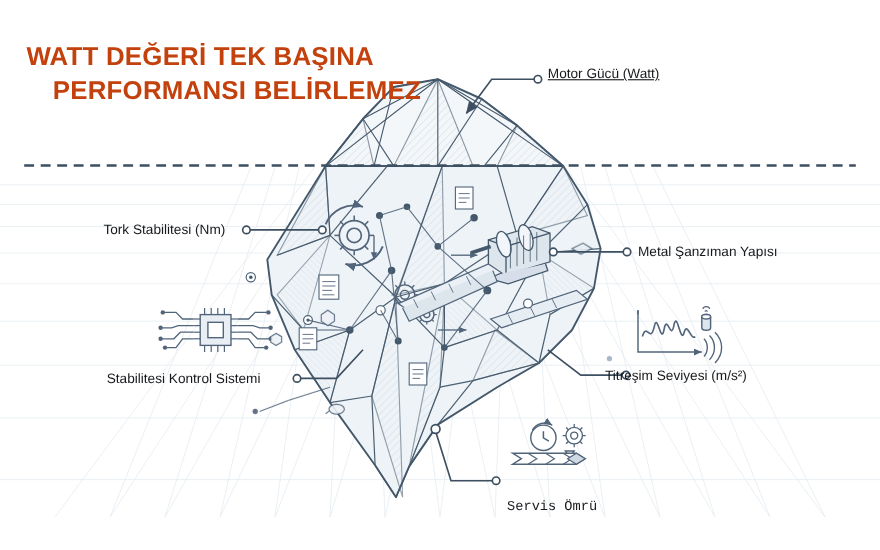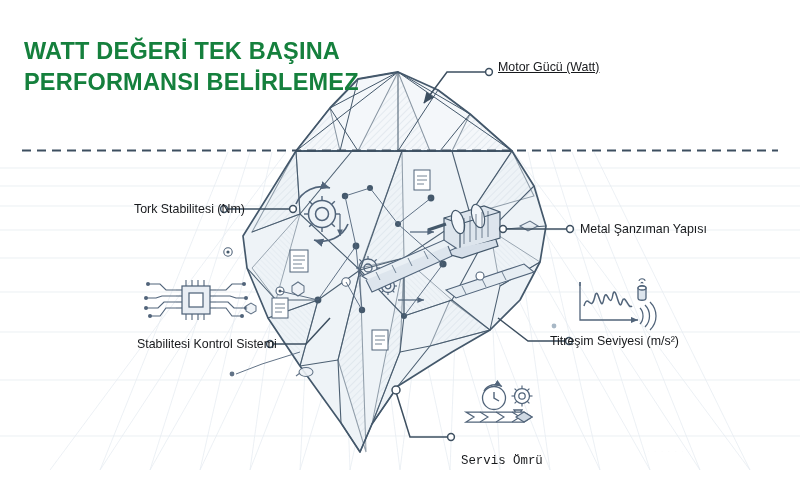--- a/index.html
+++ b/index.html
@@ -8,31 +8,31 @@
     font-family:"Liberation Sans","DejaVu Sans",sans-serif;
     position:relative;
   }
   #stage{position:absolute;left:0;top:0;width:800px;height:500px;}
   .svg-layer{position:absolute;left:0;top:0;width:800px;height:500px;}
 
   
   #title{
     position:absolute;left:24px;top:36px;width:420px;
     font-size:23.5px;font-weight:bold;line-height:1.30;
-    letter-spacing:0.2px;color:#15803d;
+    letter-spacing:0.2px;color:#c2410c;
   }
-  #title .l2{display:block;}
+  #title .l2{display:block;margin-left:24px;}
 
   
   .label{
     position:absolute;font-size:12.4px;color:#17191c;
     white-space:nowrap;line-height:1;
   }
   .label.lbl-right{text-align:left;}
-  .label.lbl-left{text-align:right;margin-left:40px;}
+  .label.lbl-left{text-align:right;}
 
   
   #note-box{
     position:absolute;left:561px;top:386px;width:228px;
     box-sizing:border-box;
     border:1.6px solid #e8a36a;border-radius:3px;
     background:#ffffff;
     padding:9px 10px 9px 11px;
     font-size:11.4px;line-height:1.42;color:#17191c;
     box-shadow:0 1px 2px rgba(0,0,0,0.06);

